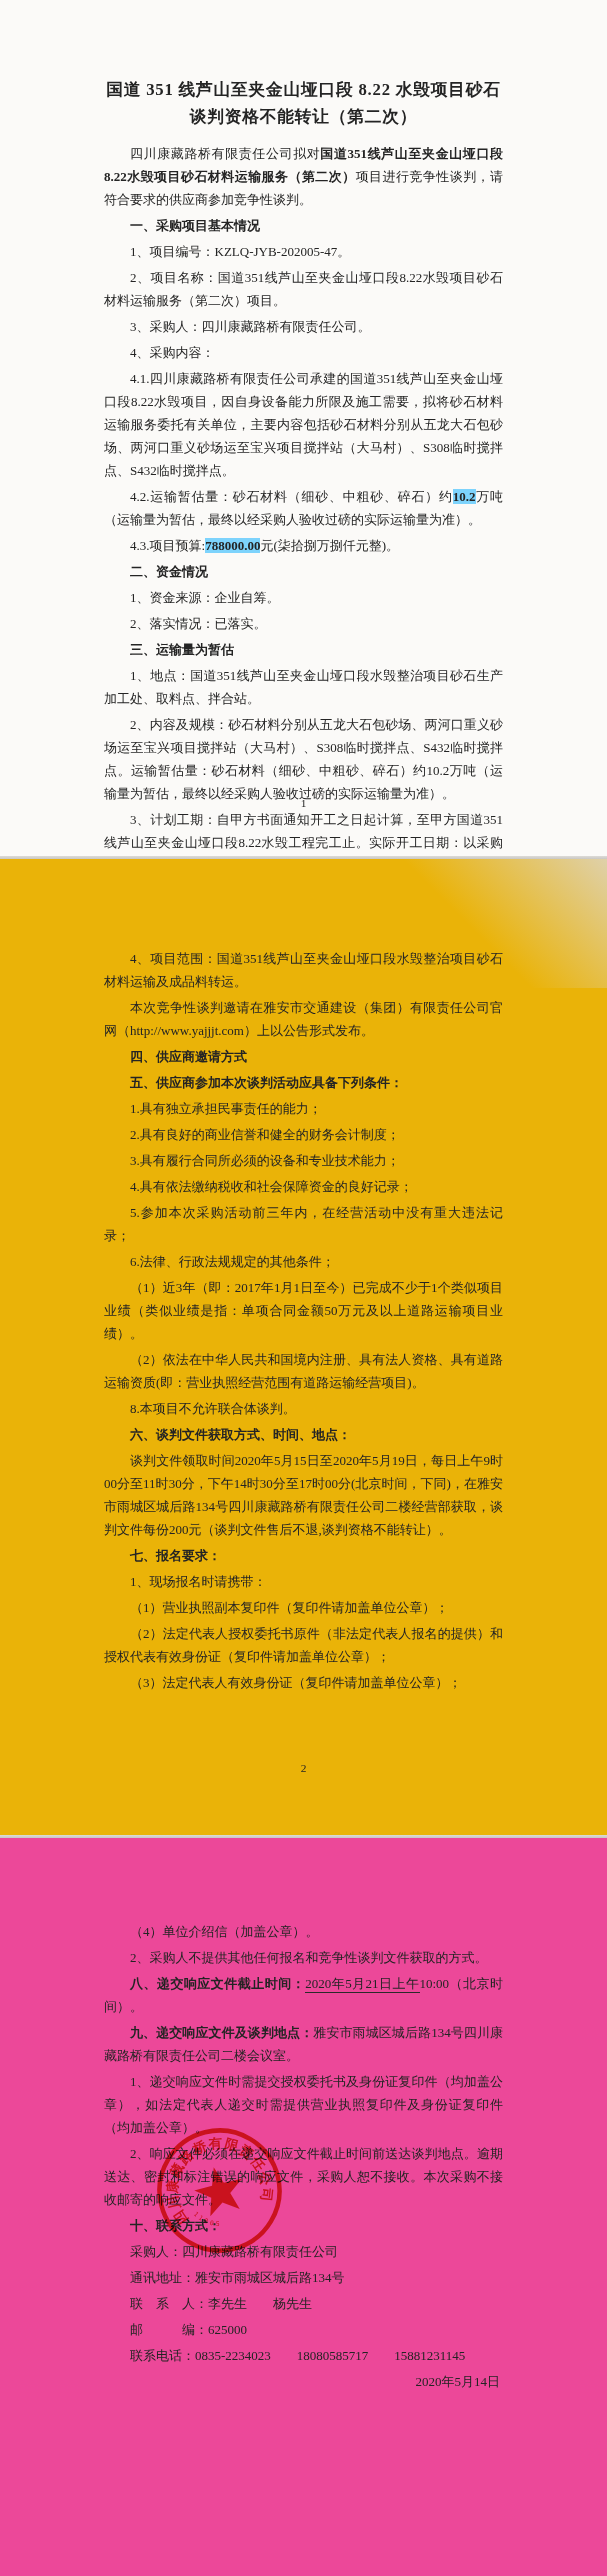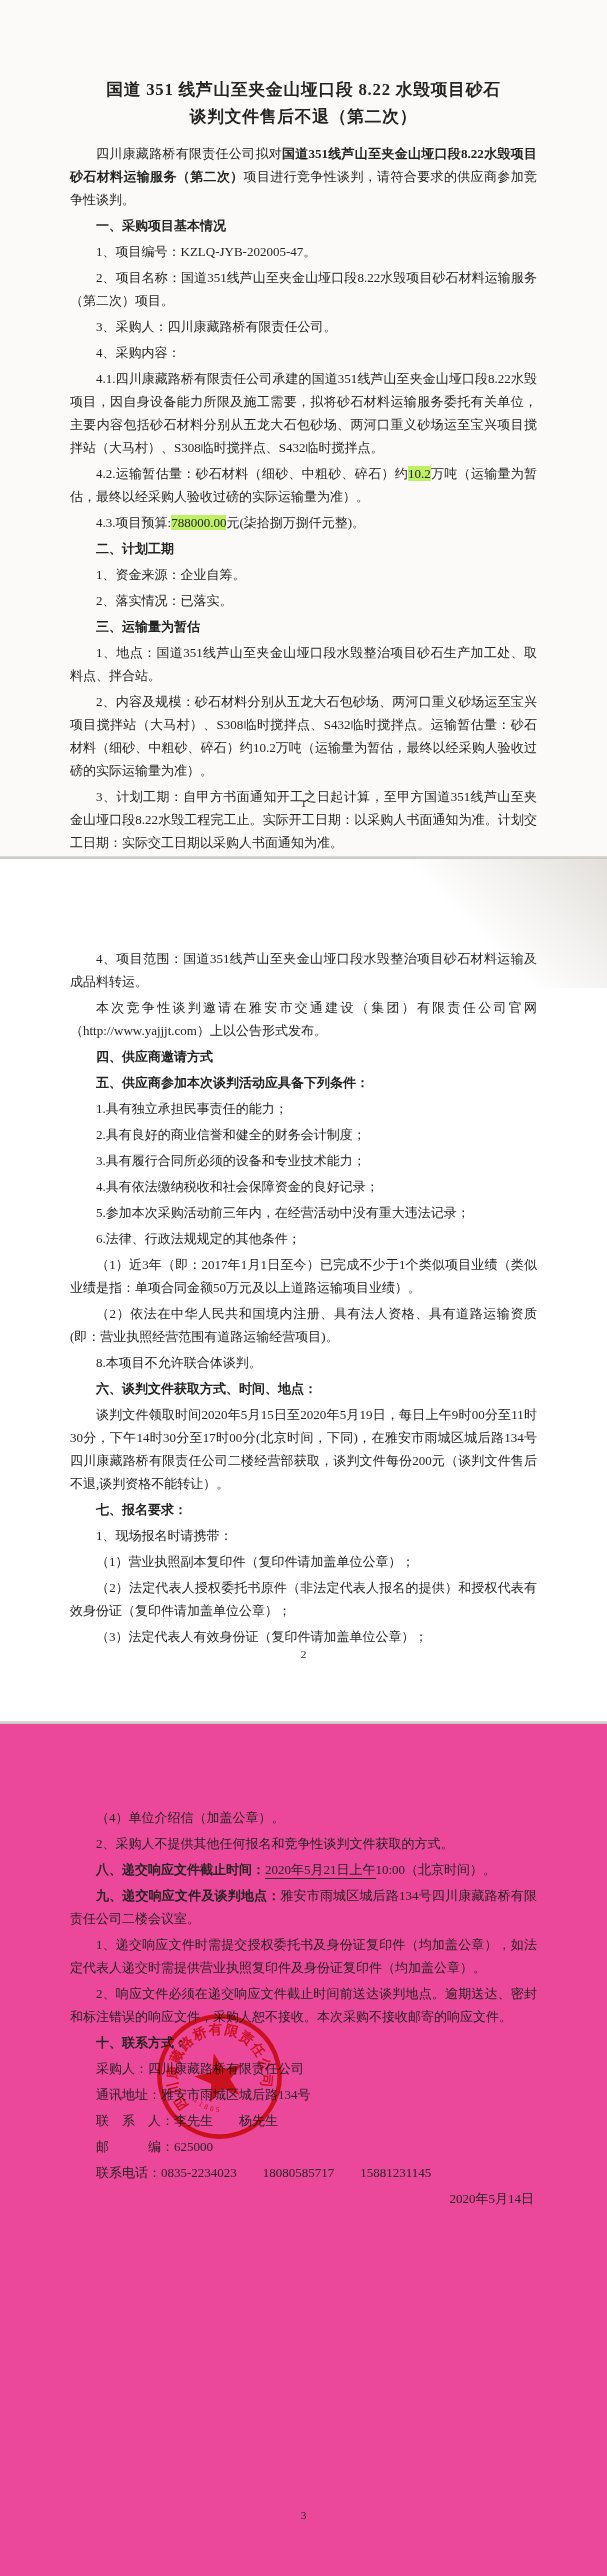--- a/index.html
+++ b/index.html
@@ -9,42 +9,42 @@
     font-family:"Liberation Serif","DejaVu Serif",serif;
     color:#242424;
   }
   .doc{width:607px;}
   .page{
     position:relative;
     width:607px;
     box-sizing:border-box;
     overflow:hidden;
   }
-  .page .content{padding:0 70px;}
+  .page .content{padding:0 104px;}
   .page1{height:856px;background:#fbfaf8;padding-top:76px;}
-  .page2{height:862px;background:#ffffff;padding-top:88px;}
+  .page2{height:976px;background:#eab308;padding-top:88px;}
   .page3{height:852px;background:#ec4899;padding-top:82px;}
   .page2::after{
     content:"";position:absolute;top:0;right:0;width:243px;height:129px;
     background:linear-gradient(225deg,#dcd8d2 0%,rgba(220,216,210,0) 55%);
     opacity:.8;pointer-events:none;
   }
   .sep{height:3px;background:linear-gradient(#dddbd7,#c9c7c3);}
   .doc-title{
     font-size:16.7px;font-weight:bold;text-align:center;
     line-height:27px;margin:0 0 12px;letter-spacing:0.8px;
   }
   .para{
     font-size:13px;line-height:23px;margin:0 0 3px;
     text-align:justify;text-indent:2em;
   }
   .para.head{font-weight:bold;}
   .bold{font-weight:bold;}
   .uline{border-bottom:0.8px solid #2a2a2a;padding-bottom:0.8px;margin-top:28px;}
-  .hl{background:#bef264;}
+  .hl{background:#7dd3fc;font-weight:bold;}
   .align-right{text-align:right;text-indent:0;padding-right:3px;}
   .page-num{
     position:absolute;left:0;right:0;text-align:center;
     font-size:11.4px;color:#242424;
   }
   .page1 .page-num{bottom:47px;}
   .page2 .page-num{bottom:61px;}
   .page3 .page-num{bottom:55px;}
   .stamp{
     position:absolute;left:155px;top:288px;width:129px;height:129px;
@@ -54,32 +54,32 @@
 </style>
 </head>
 <body>
 
 <div class="doc">
 
   <section class="page page1">
     <div class="content">
         <div class="doc-title">
           <div>国道 351 线芦山至夹金山垭口段 8.22 水毁项目砂石</div>
-          <div>谈判文件售后不退（第二次）</div>
+          <div>谈判资格不能转让（第二次）</div>
         </div>
         <p class="para"><span>四川康藏路桥有限责任公司拟对</span><span class="bold">国道351线芦山至夹金山垭口段8.22水毁项目砂石材料运输服务（第二次）</span><span>项目进行竞争性谈判，请符合要求的供应商参加竞争性谈判。</span></p>
         <p class="para head"><span>一、采购项目基本情况</span></p>
         <p class="para"><span>1、项目编号：KZLQ-JYB-202005-47。</span></p>
         <p class="para"><span>2、项目名称：国道351线芦山至夹金山垭口段8.22水毁项目砂石材料运输服务（第二次）项目。</span></p>
         <p class="para"><span>3、采购人：四川康藏路桥有限责任公司。</span></p>
         <p class="para"><span>4、采购内容：</span></p>
         <p class="para"><span>4.1.四川康藏路桥有限责任公司承建的国道351线芦山至夹金山垭口段8.22水毁项目，因自身设备能力所限及施工需要，拟将砂石材料运输服务委托有关单位，主要内容包括砂石材料分别从五龙大石包砂场、两河口重义砂场运至宝兴项目搅拌站（大马村）、S308临时搅拌点、S432临时搅拌点。</span></p>
         <p class="para"><span>4.2.运输暂估量：砂石材料（细砂、中粗砂、碎石）约</span><span class="hl">10.2</span><span>万吨（运输量为暂估，最终以经采购人验收过磅的实际运输量为准）。</span></p>
         <p class="para"><span>4.3.项目预算:</span><span class="hl">788000.00</span><span>元(柒拾捌万捌仟元整)。</span></p>
-        <p class="para head"><span>二、计划工期</span></p>
+        <p class="para head"><span>二、资金情况</span></p>
         <p class="para"><span>1、资金来源：企业自筹。</span></p>
         <p class="para"><span>2、落实情况：已落实。</span></p>
         <p class="para head"><span>三、运输量为暂估</span></p>
         <p class="para"><span>1、地点：国道351线芦山至夹金山垭口段水毁整治项目砂石生产加工处、取料点、拌合站。</span></p>
         <p class="para"><span>2、内容及规模：砂石材料分别从五龙大石包砂场、两河口重义砂场运至宝兴项目搅拌站（大马村）、S308临时搅拌点、S432临时搅拌点。运输暂估量：砂石材料（细砂、中粗砂、碎石）约10.2万吨（运输量为暂估，最终以经采购人验收过磅的实际运输量为准）。</span></p>
         <p class="para"><span>3、计划工期：自甲方书面通知开工之日起计算，至甲方国道351线芦山至夹金山垭口段8.22水毁工程完工止。实际开工日期：以采购人书面通知为准。计划交工日期：实际交工日期以采购人书面通知为准。</span></p>
       </div>
     <div class="page-num">1</div>
   </section>
 

